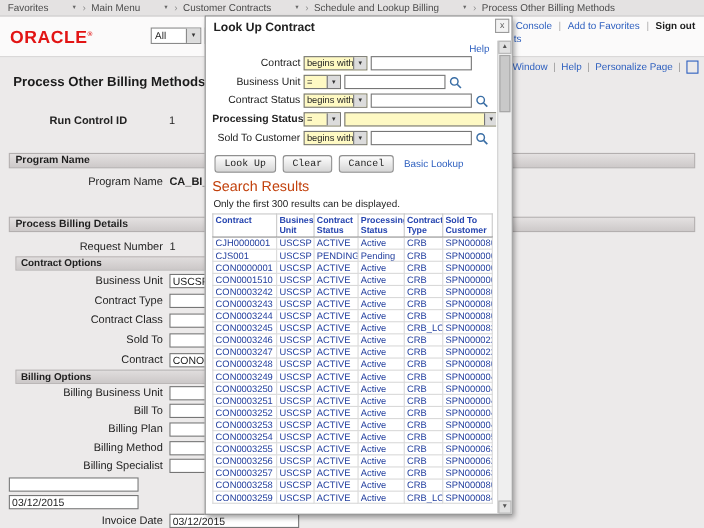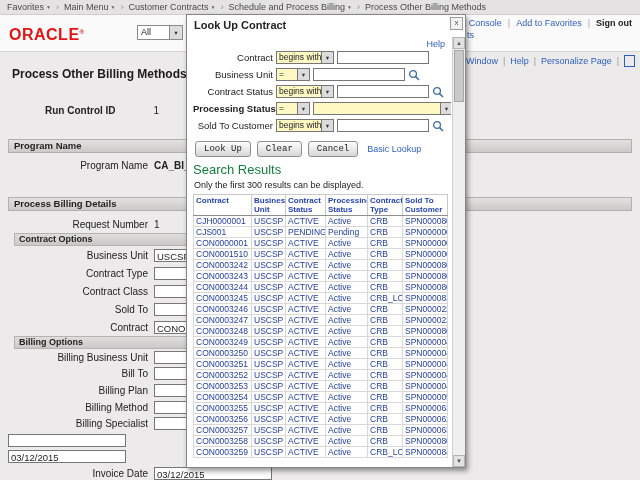--- a/index.html
+++ b/index.html
@@ -4,21 +4,21 @@
 <style>
   html,body{margin:0;padding:0}
   body{width:640px;height:480px;position:relative;overflow:hidden;
        font-family:"Liberation Sans","DejaVu Sans",sans-serif;background:#eceaea;color:#222}
   a{text-decoration:none;cursor:pointer}
 
   
   .breadcrumb-bar{position:absolute;top:0;left:0;width:640px;height:15px;background:#e4e2e2;
     border-bottom:1px solid #d0cecd;display:flex;align-items:center;gap:5px;padding-left:7px;
     box-sizing:border-box;font-size:9px;color:#4a4a4a;z-index:2}
-  .crumb{display:inline-flex;align-items:center;gap:2px;white-space:nowrap}
+  .crumb{display:inline-flex;align-items:center;gap:21px;white-space:nowrap}
   .caret{font-size:5px;color:#666}
   .crumb-sep{color:#8a8a8a}
 
   
   .header-band{position:absolute;top:15px;left:0;width:640px;height:36px;background:#fbfafa;
     border-bottom:1px solid #d6d4d4;z-index:1}
   .oracle-logo{position:absolute;left:9px;top:11px;font-size:16px;font-weight:bold;color:#e21414;letter-spacing:.5px}
   .oracle-logo sup{font-size:6px}
   .top-links{position:absolute;top:3px;right:8px;font-size:9px;display:flex;gap:6px;align-items:center}
   .top-links a{color:#2d5fbf}
@@ -82,21 +82,21 @@
   .op-arrow{width:11px;background:#dcdcdc;border-left:1px solid #767676;font-size:5.5px;display:flex;
     align-items:center;justify-content:center;color:#333;flex:none}
   .m-input{width:88px;height:11px;border:1px solid #767676;margin-left:3px;font-size:9px;line-height:11px;
     padding:0 1px;background:#fff;flex:none}
   .dd-select{width:140px;margin-left:3px}
   .mag{margin-left:3px;flex:none;display:inline-flex}
   .buttons-row{display:flex;gap:6px;align-items:center;margin:7px 0 5px 2px;clear:both}
   .btn{border:1px solid #8f8f8f;background:linear-gradient(#fefefe,#d6d6d6);border-radius:3px;
     font-size:9px;font-family:Liberation Mono, monospace;padding:2px 8px;color:#222;cursor:pointer}
   .basic-lookup{color:#2d5fbf;font-size:9px;margin-left:3px}
-  .results-heading{font-size:13px;color:#15803d;margin:3px 0}
+  .results-heading{font-size:13px;color:#c2410c;margin:3px 0}
   .results-note{font-size:9px;margin:0 0 4px 1px}
   .results-bar{display:flex;align-items:center;font-size:9px;margin:0 0 2px 1px}
   .view-all{color:#2d5fbf}
   .pager{margin-left:auto;display:inline-flex;align-items:center;gap:3px}
   .pager a{color:#2d5fbf}
   .pager-btn{width:11px;height:11px;background:#ececec;border:1px solid #a8a8a8;font-size:6px;
     line-height:10px;text-align:center;color:#3c5a9e;box-sizing:border-box}
   .range{color:#222}
   table.results{border-collapse:collapse;table-layout:fixed;width:100%}
   .results th{font-size:8px;font-weight:bold;color:#2746b0;text-align:left;background:#fff;
@@ -125,21 +125,21 @@
       <span>Main Menu</span>
       <span class="caret">▼</span>
     </span>
     <span class="crumb-sep">›</span>
     <span class="crumb">
       <span>Customer Contracts</span>
       <span class="caret">▼</span>
     </span>
     <span class="crumb-sep">›</span>
     <span class="crumb">
-      <span>Schedule and Process Billing</span>
+      <span>Schedule and Lookup Billing</span>
       <span class="caret">▼</span>
     </span>
     <span class="crumb-sep">›</span>
     <span class="crumb">
       <span>Process Other Billing Methods</span>
     </span>
   </div>
 
 <div class="header-band">
   <span class="oracle-logo"><span>ORACLE</span><sup>®</sup></span>

